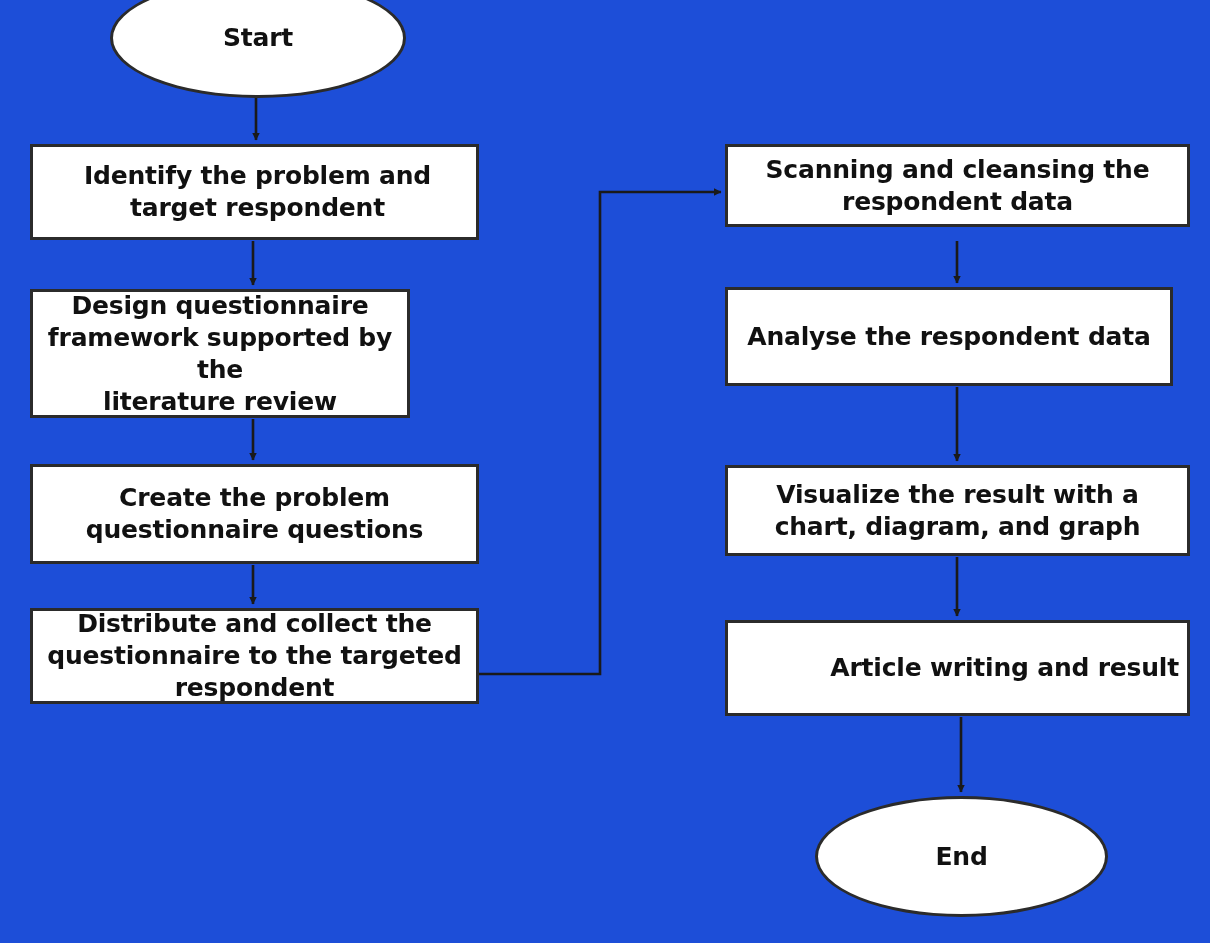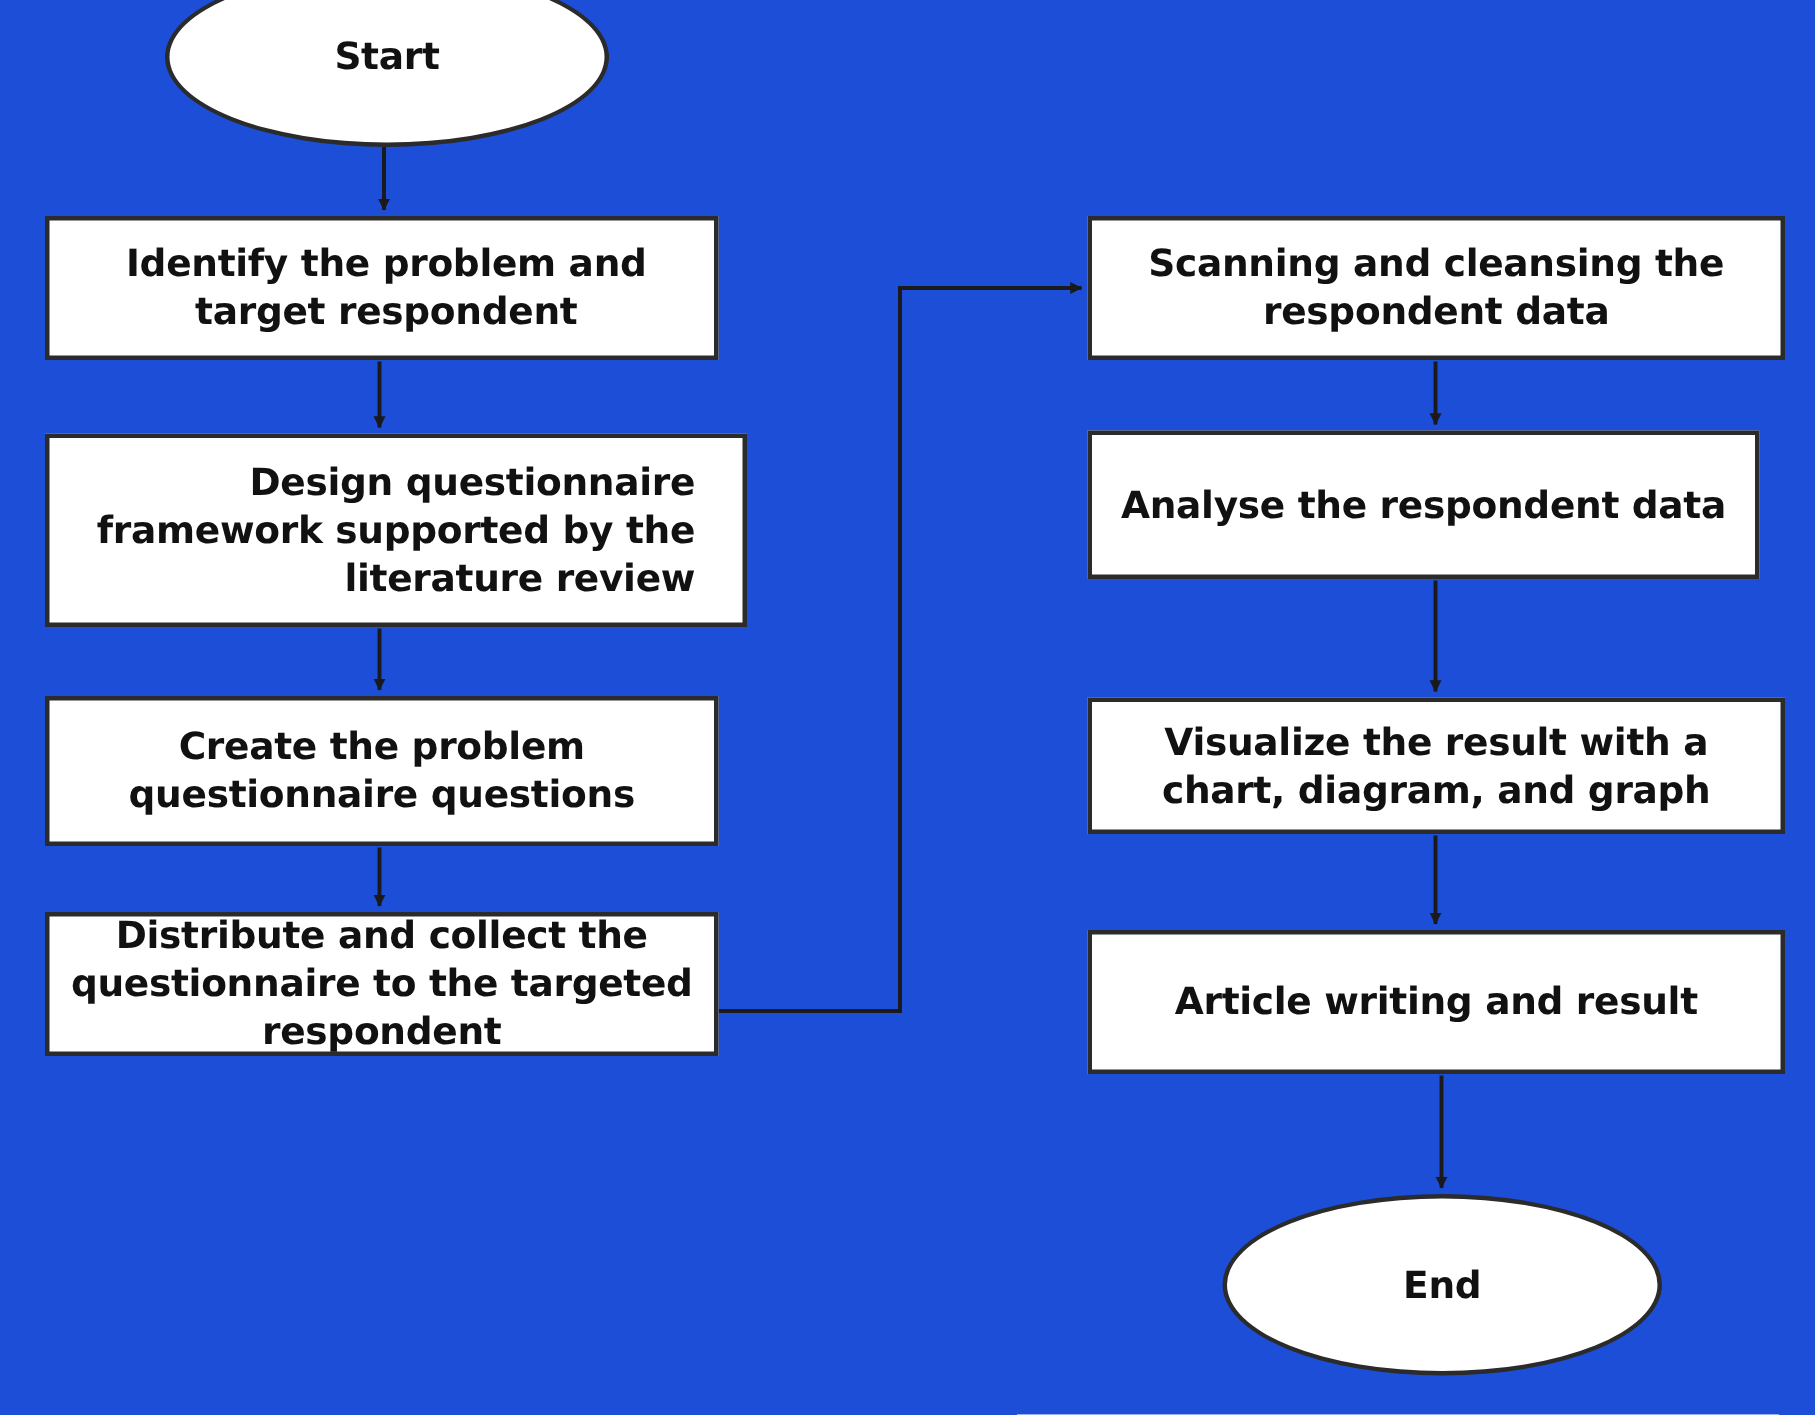--- a/index.html
+++ b/index.html
@@ -80,52 +80,52 @@
 
   <div class="node node-terminator" style="left: 110px; top: -22px; width: 296px; height: 120px;">
     <span class="node-label">Start</span>
   </div>
 
   <div class="node node-process" style="left: 30px; top: 144px; width: 449px; height: 96px; padding-left: 14px;">
     <span class="node-label">Identify the problem and
 target respondent</span>
   </div>
 
-  <div class="node node-process" style="left: 30px; top: 289px; width: 468px; height: 129px; text-align: right;">
+  <div class="node node-process" style="left: 30px; top: 289px; width: 380px; height: 129px;">
     <span class="node-label">Design questionnaire
 framework supported by the
 literature review</span>
   </div>
 
   <div class="node node-process" style="left: 30px; top: 464px; width: 449px; height: 100px;">
     <span class="node-label">Create the problem
 questionnaire questions</span>
   </div>
 
   <div class="node node-process" style="left: 30px; top: 608px; width: 449px; height: 96px;">
     <span class="node-label">Distribute and collect the
 questionnaire to the targeted
 respondent</span>
   </div>
 
-  <div class="node node-process" style="left: 725px; top: 144px; width: 465px; height: 96px;">
+  <div class="node node-process" style="left: 725px; top: 144px; width: 465px; height: 83px;">
     <span class="node-label">Scanning and cleansing the
 respondent data</span>
   </div>
 
   <div class="node node-process" style="left: 725px; top: 287px; width: 448px; height: 99px;">
     <span class="node-label">Analyse the respondent data</span>
   </div>
 
   <div class="node node-process" style="left: 725px; top: 465px; width: 465px; height: 91px;">
     <span class="node-label">Visualize the result with a
 chart, diagram, and graph</span>
   </div>
 
-  <div class="node node-process" style="left: 725px; top: 620px; width: 465px; height: 96px;">
+  <div class="node node-process" style="left: 725px; top: 620px; width: 465px; height: 96px; justify-content: flex-end;">
     <span class="node-label">Article writing and result</span>
   </div>
 
   <div class="node node-terminator" style="left: 815px; top: 796px; width: 293px; height: 121px;">
     <span class="node-label">End</span>
   </div>
 
 </div>
 
 </body></html>

